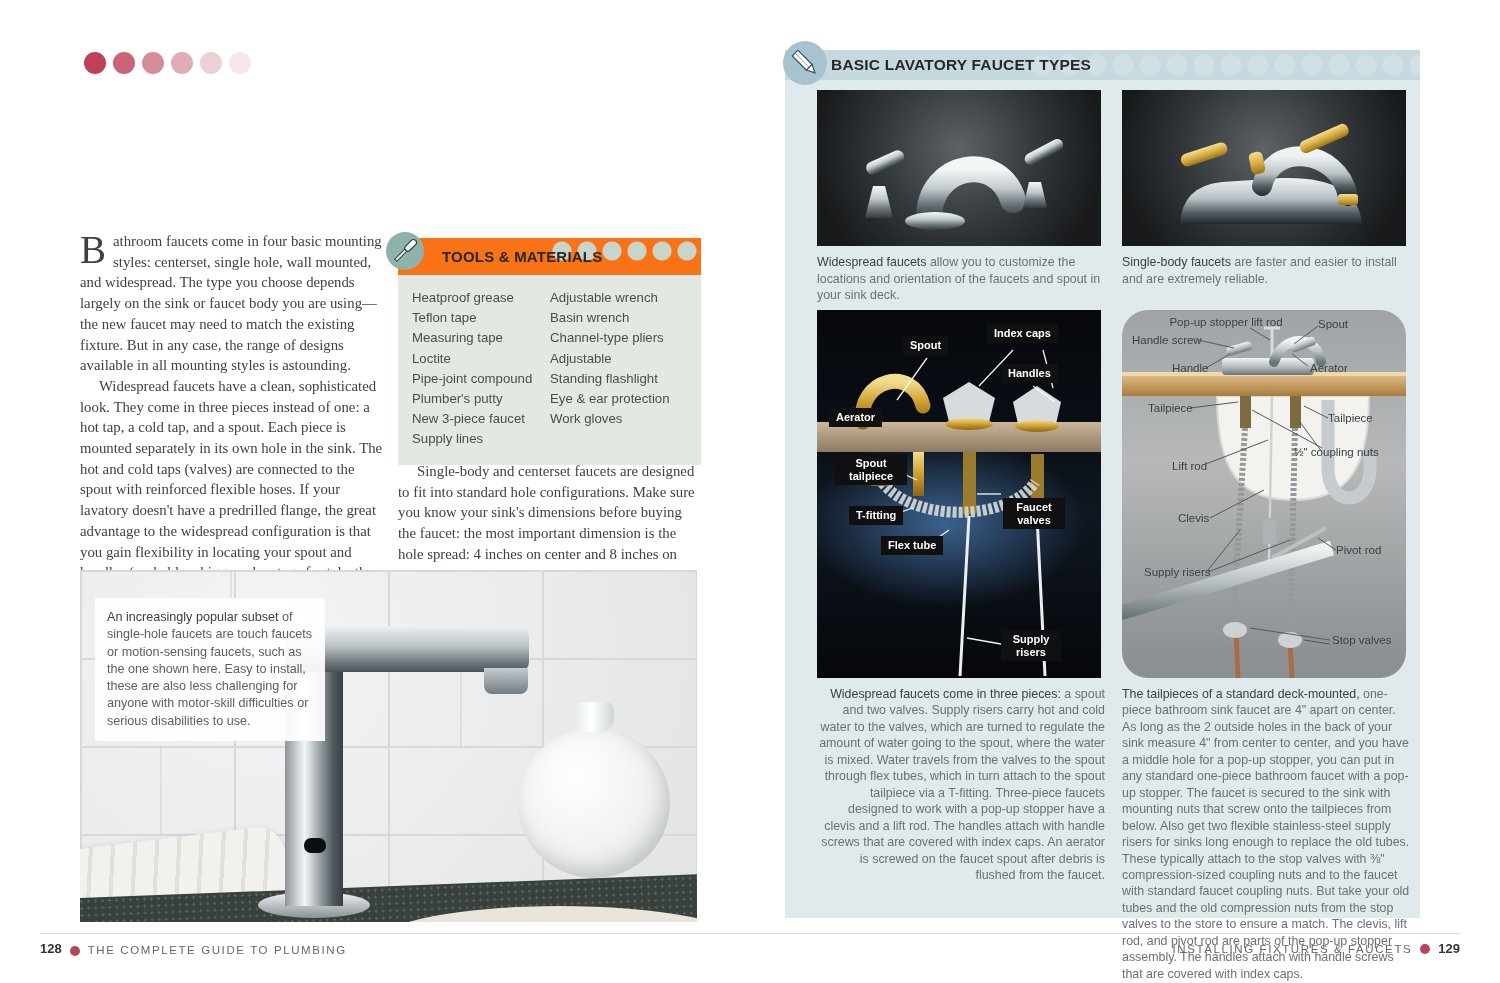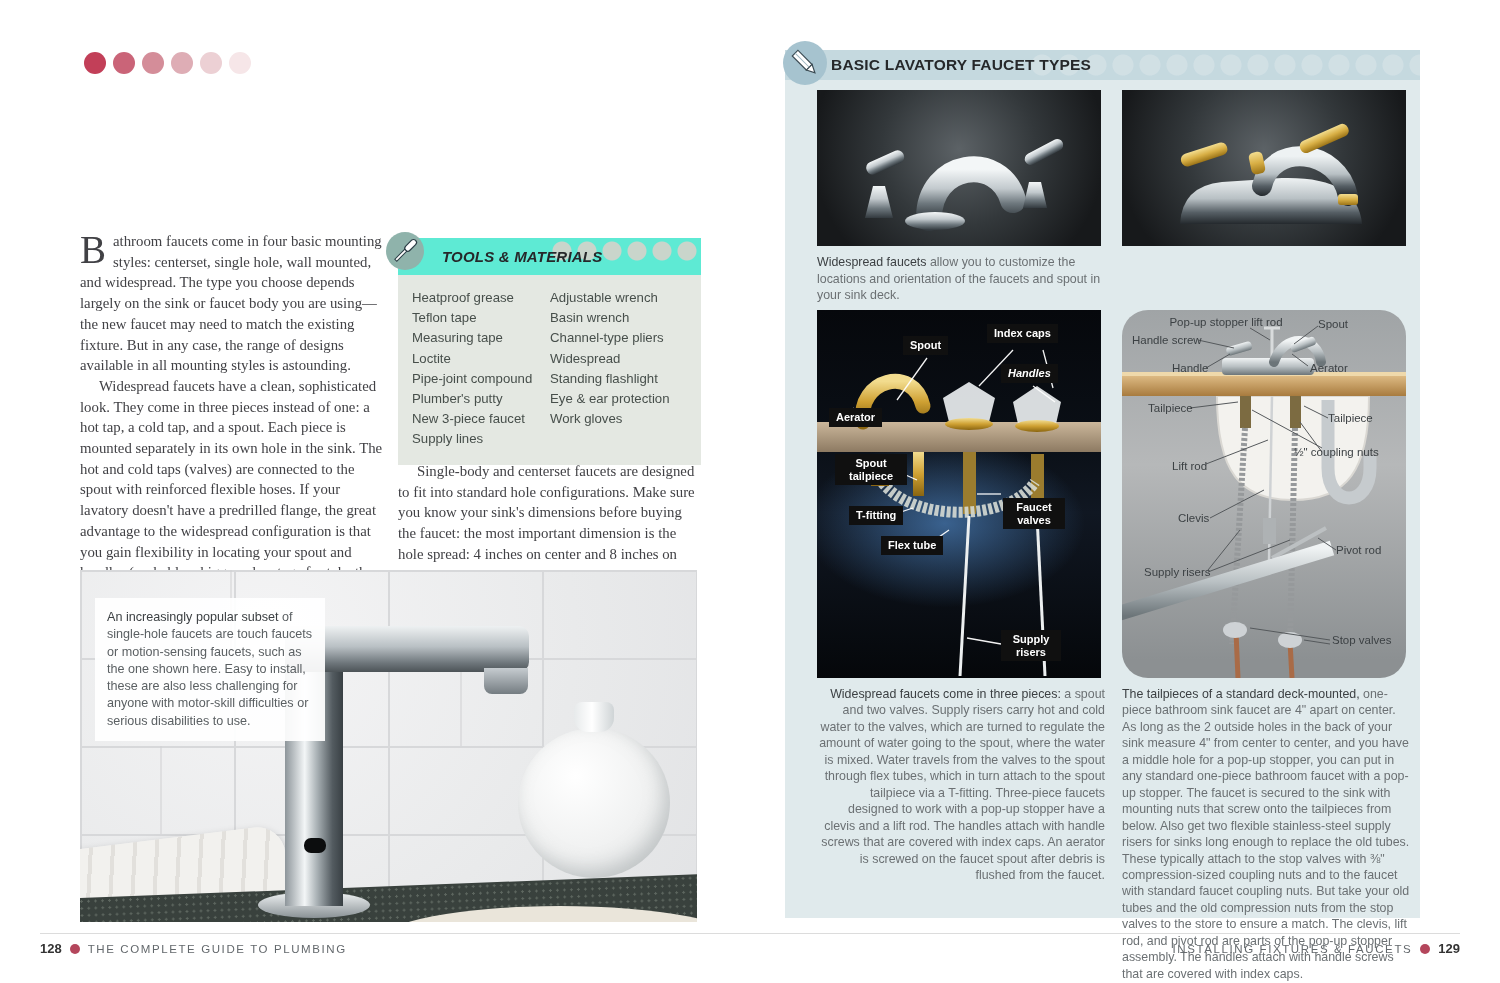--- a/index.html
+++ b/index.html
@@ -12,22 +12,22 @@
   .page-title{position:absolute;left:82px;top:160px;font-size:29px;font-weight:400;
               color:#3f3f42;letter-spacing:.4px;}
   .bodytext{font-family:"Liberation Serif",serif;font-size:14.8px;line-height:20.7px;color:#414145;}
   .col1{position:absolute;left:80px;top:231px;width:304px;}
   .dropcap{float:left;font-size:39px;line-height:34px;padding:2px 7px 0 0;color:#414145;}
   .indent{text-indent:19px;}
   .col2para{position:absolute;left:398px;top:461px;width:303px;}
 
   
   .toolbox{position:absolute;left:398px;top:238px;width:303px;}
-  .toolbar{position:relative;height:37px;background:#5eead4;display:flex;align-items:center;
-           padding-left:44px;box-sizing:border-box;font-style:italic;}
+  .toolbar{position:relative;height:37px;background:#f97316;display:flex;align-items:center;
+           padding-left:44px;box-sizing:border-box;}
   .toolbar .bardots{position:absolute;right:0;top:2px;width:150px;height:23px;
            background-image:radial-gradient(circle 10px at 11px 11px, #c9d5cb 9px, transparent 10px);
            background-size:25px 23px;background-repeat:repeat-x;}
   .toolbar-title{font-weight:bold;font-size:15px;color:#26282a;letter-spacing:.2px;position:relative;z-index:2;}
   .tool-icon{position:absolute;left:-12px;top:-6px;width:38px;height:38px;border-radius:50%;
              background:#8fb3ab;z-index:3;}
   .toolbody{background:#e4e8e2;padding:13px 10px 15px 14px;display:flex;}
   .toolbody ul{list-style:none;margin:0;padding:0;font-size:13.2px;line-height:20.2px;color:#474f4b;}
   .toolbody ul.tleft{width:143px;}
   .toolbody ul.tright{width:146px;}
@@ -64,21 +64,21 @@
   .faucet-base{position:absolute;left:178px;top:322px;width:112px;height:26px;border-radius:50%;
        background:linear-gradient(#f0f3f4,#8a9296);}
   .photo-caption{position:absolute;left:15px;top:28px;width:206px;background:rgba(255,255,255,.93);
        padding:11px 12px;font-size:12.6px;line-height:17.3px;color:#5b6063;}
   .cap-bold{font-weight:normal;color:#3c4043;}
 
   
   .footrule{position:absolute;left:40px;right:40px;top:933px;height:1px;background:#dcdcdc;}
   .footer{position:absolute;top:941px;display:flex;align-items:center;gap:8px;font-size:11.5px;
           letter-spacing:1.6px;color:#63686c;}
-  .f-left{left:40px;}
+  .f-left{left:40px;align-items:flex-end;}
   .f-right{right:40px;}
   .pageno{font-weight:bold;font-size:13px;color:#333;letter-spacing:0;}
   .fdot{width:10px;height:10px;border-radius:50%;background:#b4465c;}
 
   
   .panel{position:absolute;left:785px;top:50px;width:635px;height:868px;background:#e0eaec;}
   .panel-bar{position:absolute;left:0;top:0;width:635px;height:30px;background:#c5d9df;}
   .panel-bar .bardots{position:absolute;right:0;top:3px;width:390px;height:24px;
         background-image:radial-gradient(circle 11px at 12px 12px, #d1e0e4 10px, transparent 11px);
         background-size:27px 24px;background-repeat:repeat-x;}
@@ -150,21 +150,21 @@
         <li>Loctite</li>
         <li>Pipe-joint compound</li>
         <li>Plumber's putty</li>
         <li>New 3-piece faucet</li>
         <li>Supply lines</li>
       </ul>
       <ul class="tright">
         <li>Adjustable wrench</li>
         <li>Basin wrench</li>
         <li>Channel-type pliers</li>
-        <li>Widespread</li>
+        <li>Adjustable</li>
         <li>Standing flashlight</li>
         <li>Eye &amp; ear protection</li>
         <li>Work gloves</li>
       </ul>
     </div>
   </div>
 
   <p class="col2para bodytext indent" style="margin:0;">Single-body and centerset faucets are designed to fit into standard hole configurations. Make sure you know your sink's dimensions before buying the faucet: the most important dimension is the hole spread: 4 inches on center and 8 inches on center are most common.</p>
 
   <div class="photo">
@@ -242,20 +242,24 @@
         <rect x="216" y="104" width="20" height="11" rx="3" fill="url(#gold1)"></rect>
         <rect x="58" y="58" width="48" height="13" rx="6" fill="url(#gold1)" transform="rotate(-18 82 64)"></rect>
         <rect x="176" y="42" width="52" height="13" rx="6" fill="url(#gold1)" transform="rotate(-24 202 48)"></rect>
         <rect x="128" y="62" width="14" height="22" rx="5" fill="url(#gold1)" transform="rotate(-12 135 73)"></rect>
       </svg>
     </div>
 
     <p class="rcap rc1" style="margin:0;">
       <span class="cap-bold">Widespread faucets</span>
       <span>allow you to customize the locations and orientation of the faucets and spout in your sink deck.</span>
+    </p>
+    <p class="rcap rc2" style="margin:0;">
+      <span class="cap-bold">Single-body faucets</span>
+      <span>are faster and easier to install and are extremely reliable.</span>
     </p>
 
     <div class="diagram d1">
       <svg width="284" height="368" viewBox="0 0 284 368" class="dsvg">
         <defs>
           <linearGradient id="gold2" x1="0" y1="0" x2="0" y2="1">
             <stop offset="0" stop-color="#f2dc8e"></stop>
               <stop offset=".5" stop-color="#cfa133"></stop>
             <stop offset="1" stop-color="#8a6510"></stop>
           </linearGradient>
@@ -287,21 +291,21 @@
           <line x1="82" y1="162" x2="100" y2="170"></line>
           <line x1="184" y1="184" x2="160" y2="184"></line>
           <line x1="78" y1="204" x2="96" y2="198"></line>
           <line x1="112" y1="234" x2="132" y2="220"></line>
           <line x1="184" y1="334" x2="150" y2="328"></line>
           <line x1="242" y1="334" x2="230" y2="328"></line>
         </g>
       </svg>
       <span class="chip" style="left:86px;top:26px;">Spout</span>
       <span class="chip" style="left:170px;top:14px;">Index caps</span>
-      <span class="chip" style="left:184px;top:54px;font-style:italic;">Handles</span>
+      <span class="chip" style="left:184px;top:54px;">Handles</span>
       <span class="chip" style="left:12px;top:98px;">Aerator</span>
       <span class="chip" style="left:18px;top:144px;width:58px;">Spout tailpiece</span>
       <span class="chip" style="left:186px;top:168px;width:48px;margin-top:20px;">Faucet valves</span>
       <span class="chip" style="left:32px;top:196px;">T-fitting</span>
       <span class="chip" style="left:64px;top:226px;">Flex tube</span>
       <span class="chip" style="left:184px;top:320px;width:46px;">Supply risers</span>
     </div>
 
     <div class="diagram d2">
       <svg width="284" height="368" viewBox="0 0 284 368" class="dsvg">

